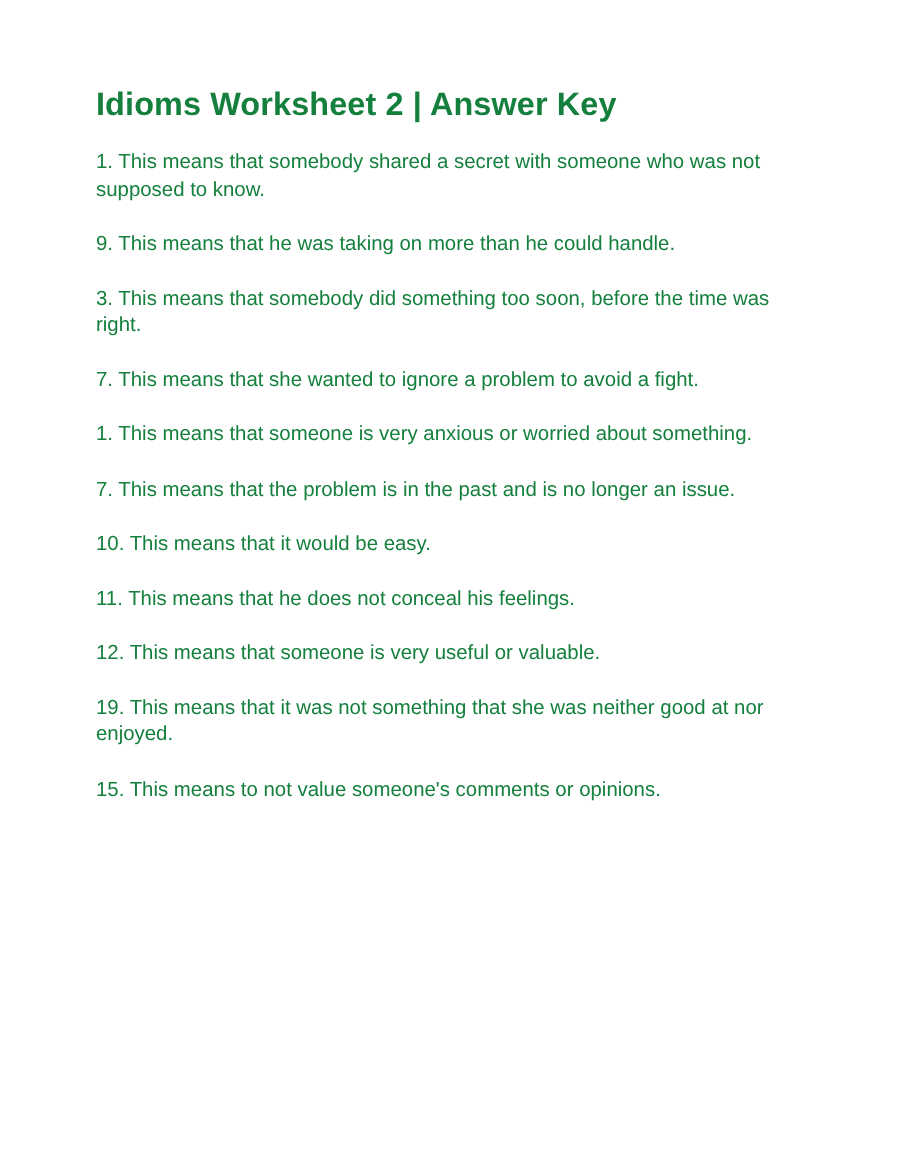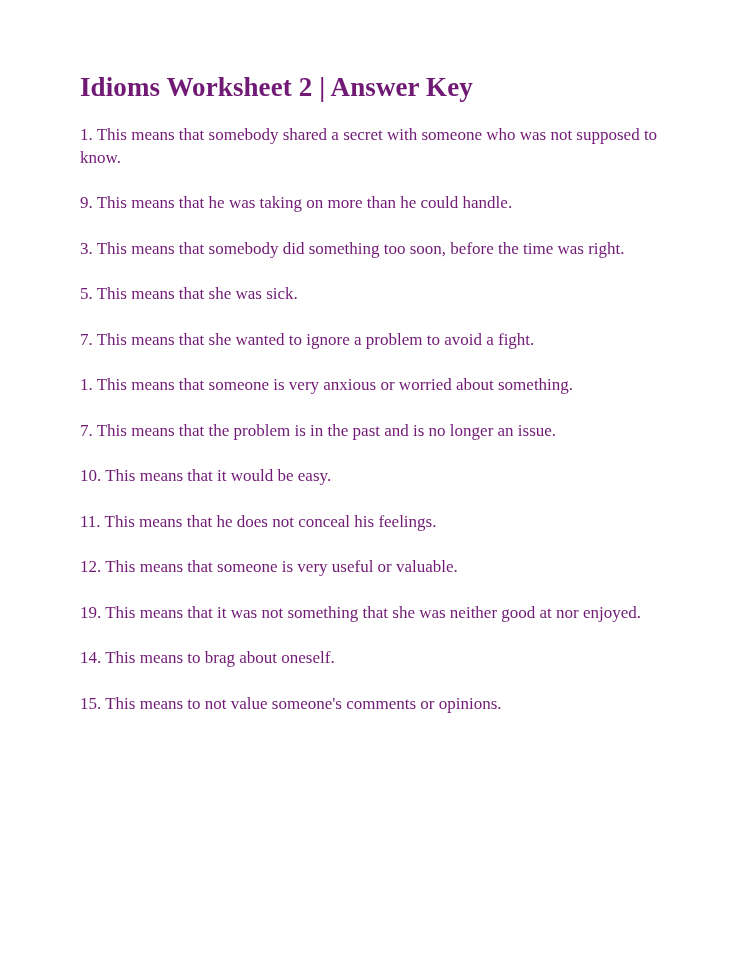--- a/index.html
+++ b/index.html
@@ -1,33 +1,31 @@
 <!DOCTYPE html>
 <html><head>
 <meta charset="utf-8">
 <style>
   html, body { margin: 0; padding: 0; background: #ffffff; }
   body { width: 750px; height: 970px; position: relative; overflow: hidden; }
-  .page { position: absolute; left: 80px; top: 70px; width: 600px; color: #701a75; font-family: Liberation Serif, serif; }
+  .page { position: absolute; left: 80px; top: 70px; width: 600px; color: #15803d; font-family: Liberation Sans, sans-serif; }
   h1 { margin: 0 0 20px 0; font-size: 27px; font-weight: bold; line-height: 34px; letter-spacing: 0.1px; }
   .item { margin: 0 0 23px 0; font-size: 17px; line-height: 22.5px; }
 </style>
 </head>
 <body>
 
 <div class="page">
   <h1>Idioms Worksheet 2 | Answer Key</h1>
   <div>
     <p class="item">1. This means that somebody shared a secret with someone who was not supposed to know.</p>
     <p class="item">9. This means that he was taking on more than he could handle.</p>
     <p class="item">3. This means that somebody did something too soon, before the time was right.</p>
-    <p class="item">5. This means that she was sick.</p>
     <p class="item">7. This means that she wanted to ignore a problem to avoid a fight.</p>
     <p class="item">1. This means that someone is very anxious or worried about something.</p>
     <p class="item">7. This means that the problem is in the past and is no longer an issue.</p>
     <p class="item">10. This means that it would be easy.</p>
     <p class="item">11. This means that he does not conceal his feelings.</p>
     <p class="item">12. This means that someone is very useful or valuable.</p>
     <p class="item">19. This means that it was not something that she was neither good at nor enjoyed.</p>
-    <p class="item">14. This means to brag about oneself.</p>
     <p class="item">15. This means to not value someone's comments or opinions.</p>
   </div>
 </div>
 
 </body></html>

